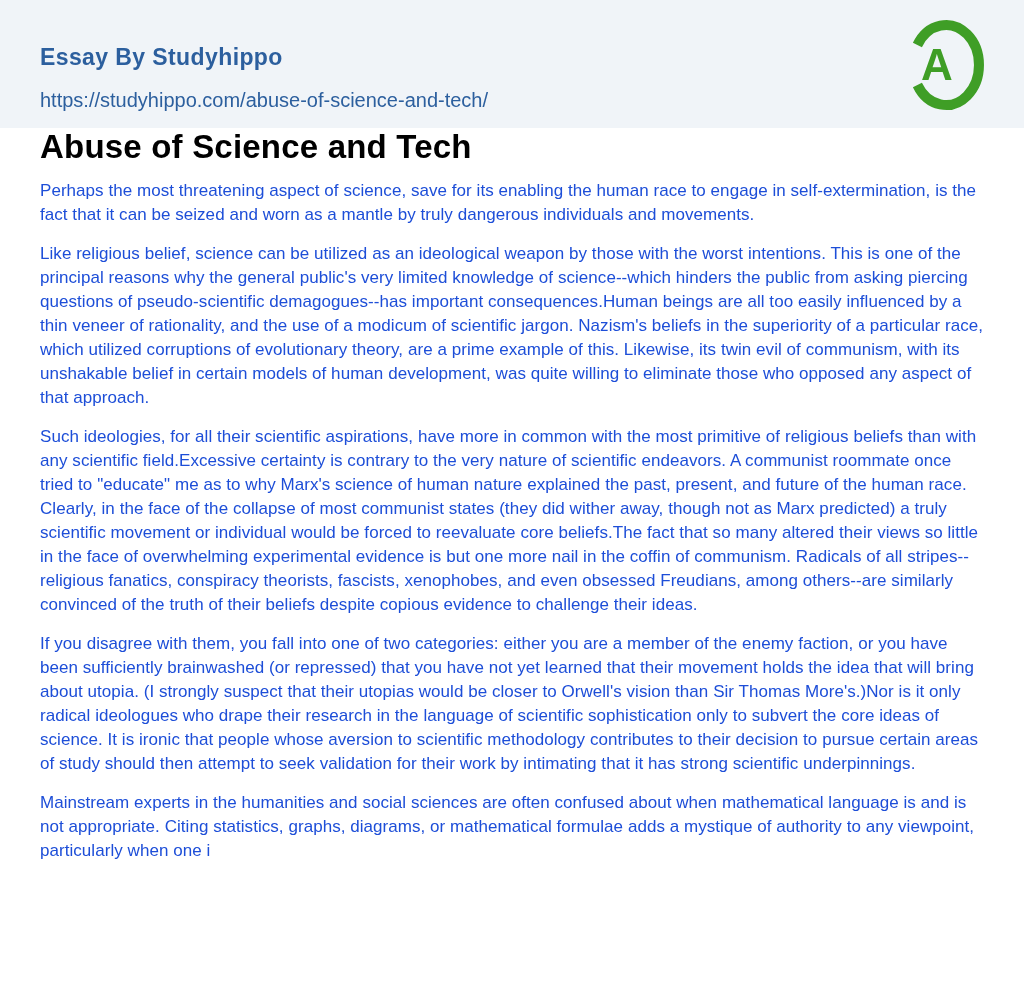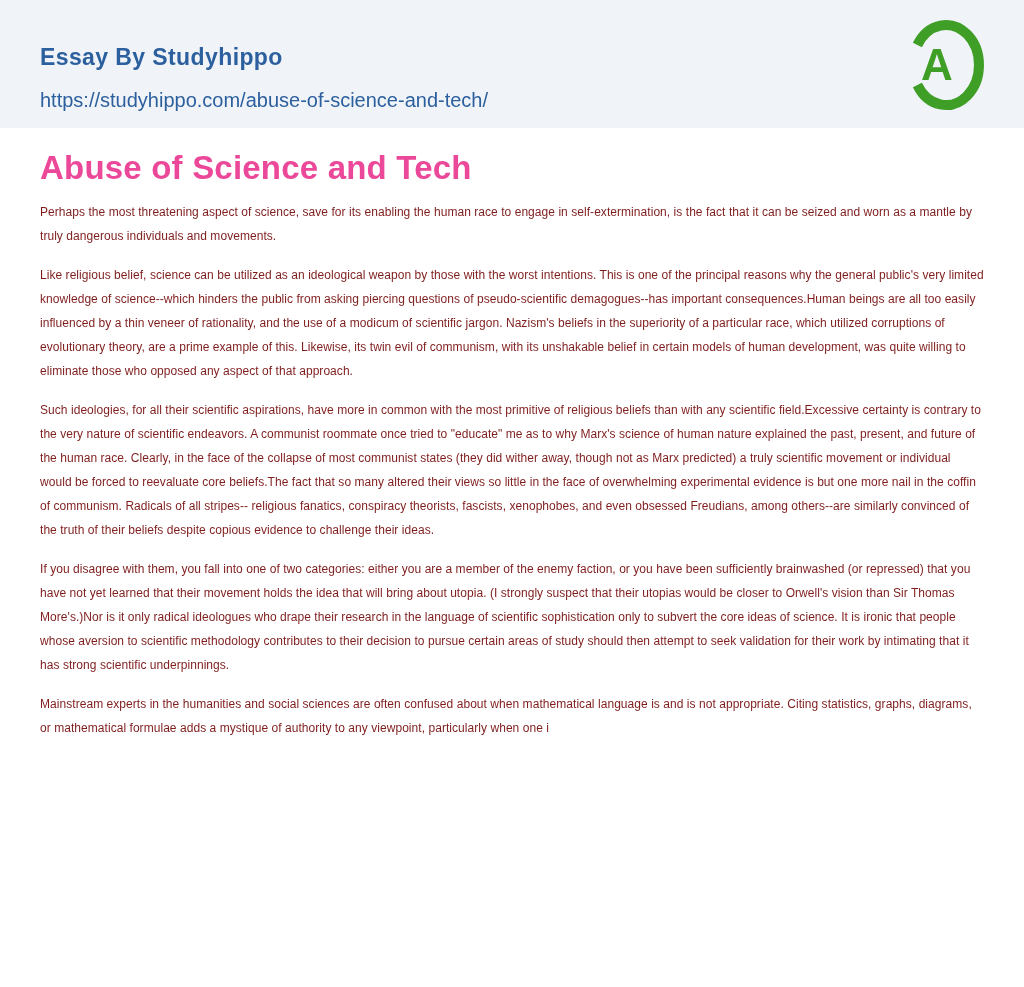--- a/index.html
+++ b/index.html
@@ -46,33 +46,32 @@
     top: 18px;
     right: 38px;
     width: 80px;
     height: 94px;
   }
   .content {
     padding: 0 40px;
   }
   .article-title {
     margin: 0 0 13px 0;
-    padding-top: 21px;
     font-size: 33px;
     line-height: 38px;
     font-weight: 700;
     letter-spacing: 0.2px;
-    color: #ec4899;
+    color: #000000;
   }
   .content p {
     margin: 0 0 15px 0;
-    font-size: 12px;
+    font-size: 17px;
     line-height: 24px;
     letter-spacing: 0.05px;
-    color: #7f1d1d;
+    color: #1d4ed8;
   }
 </style>
 </head>
 <body>
 
 <div class="page">
 
   <header class="header">
     <div class="site-title">Essay By Studyhippo</div>
     <a class="page-url">https://studyhippo.com/abuse-of-science-and-tech/</a>

